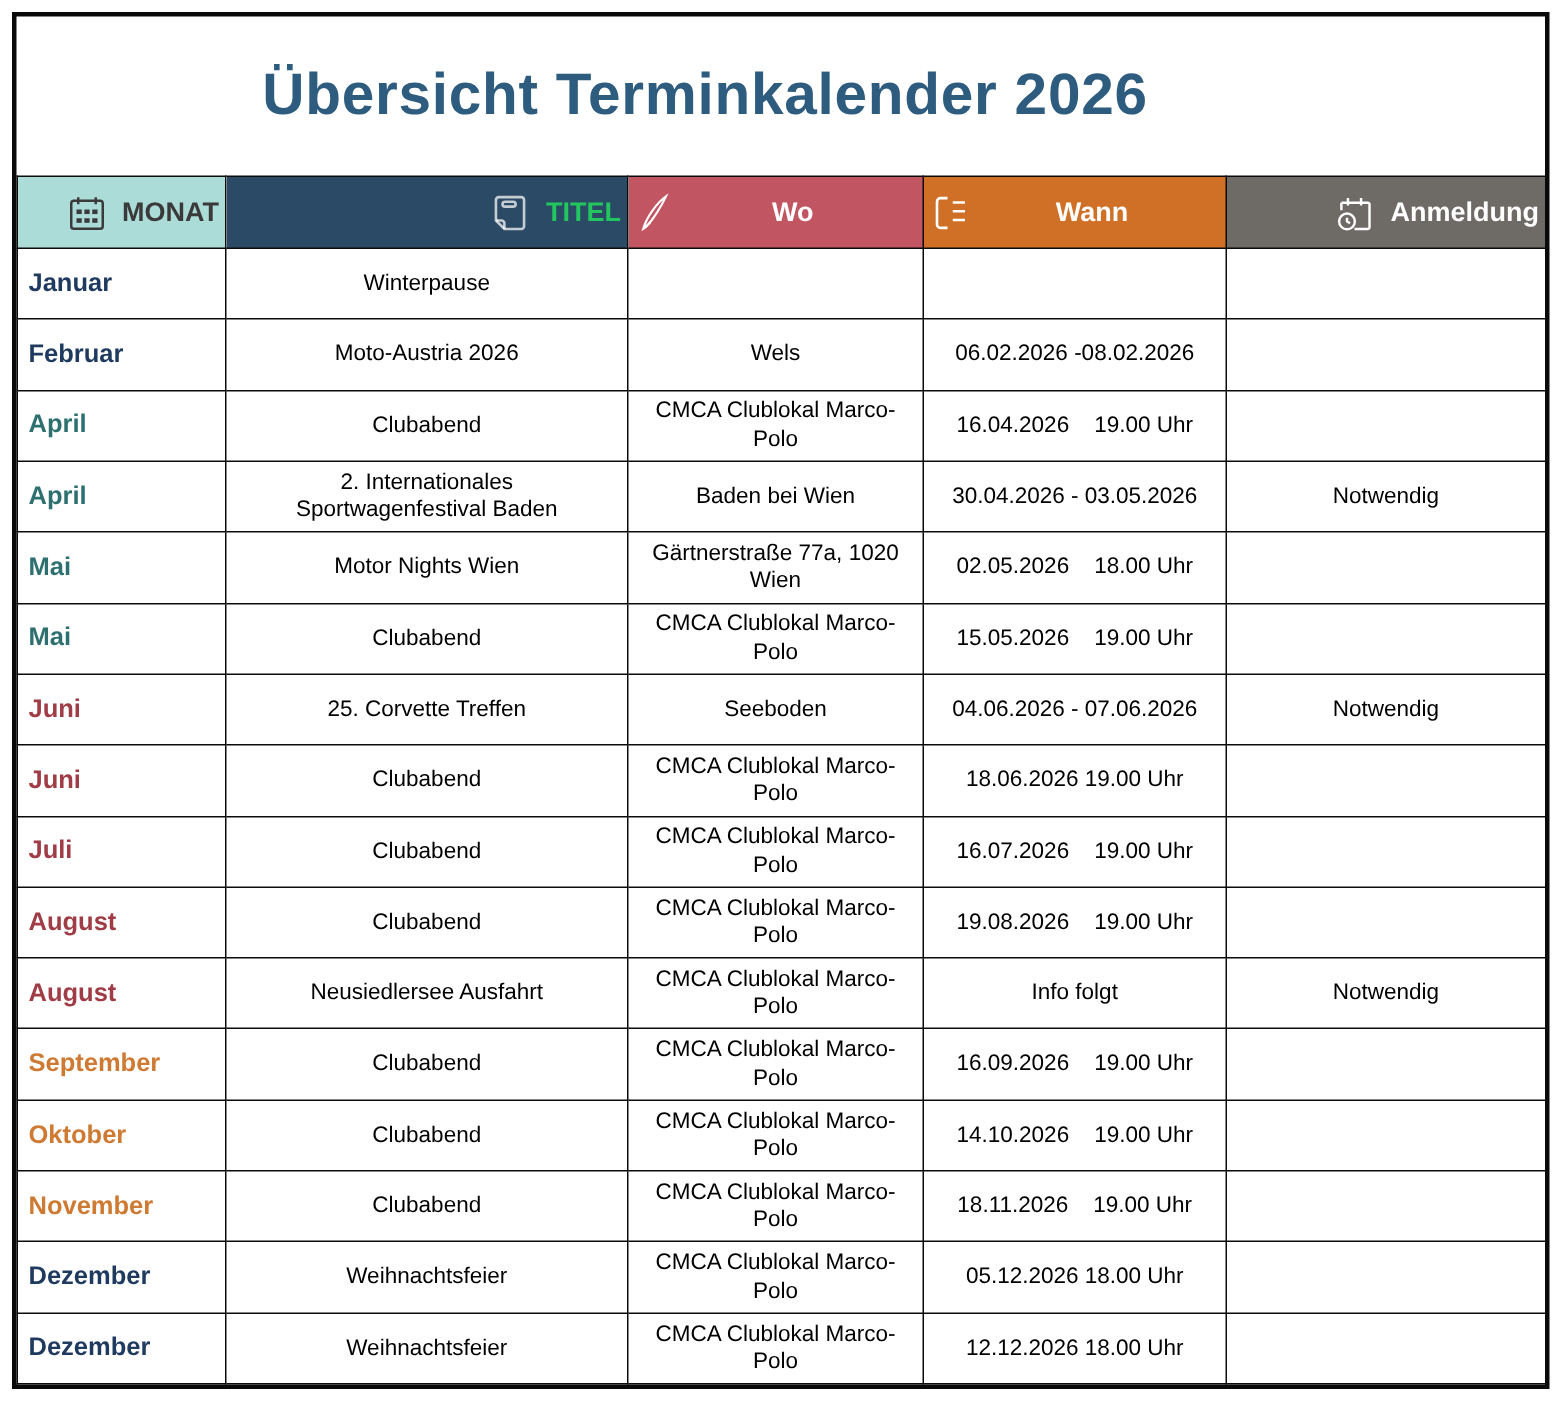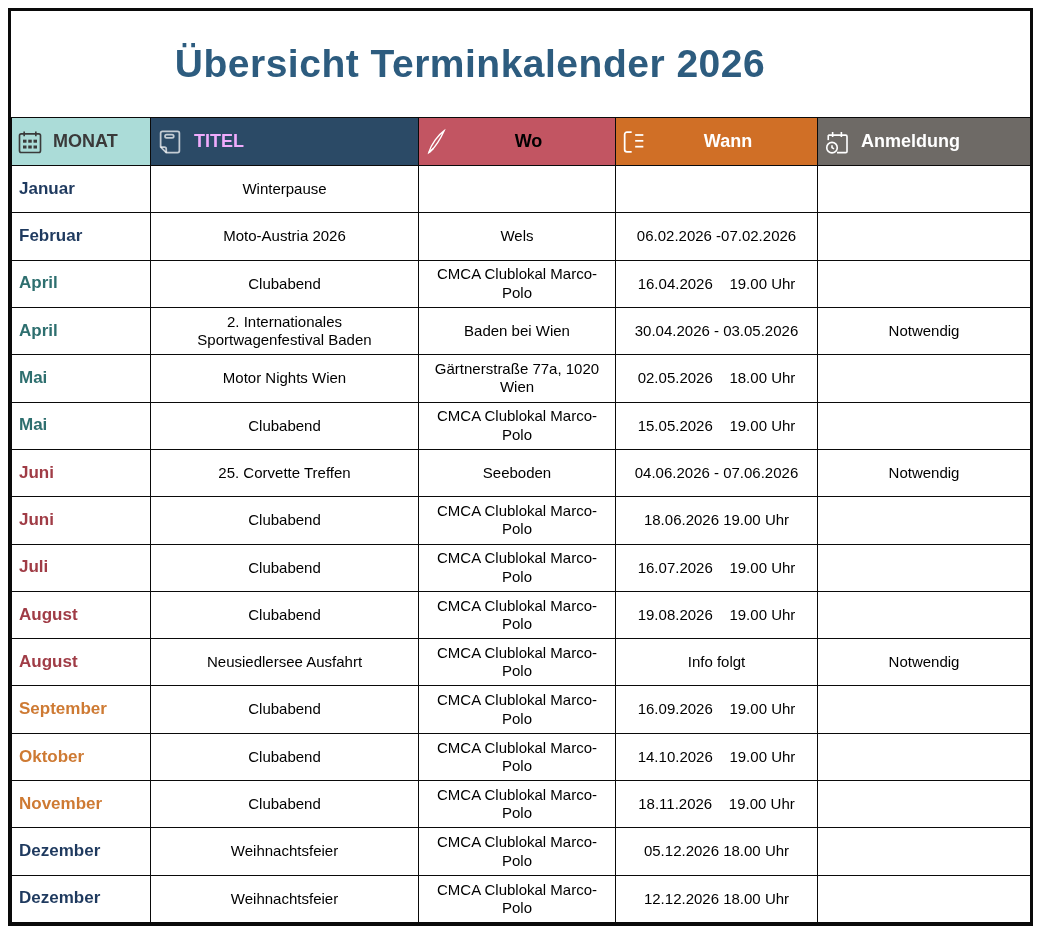--- a/index.html
+++ b/index.html
@@ -20,27 +20,27 @@
     color:var(--title-text);font-size:39px;font-weight:bold;letter-spacing:0.5px;
   }
   table{
     border-collapse:collapse;table-layout:fixed;width:100%;flex:1 1 auto;
   }
   col.c1{width:139px}col.c2{width:268px}col.c3{width:197px}col.c4{width:202px}col.c5{width:213px}
   th,td{border:1px solid #0a0a0a;padding:0 4px;overflow:hidden;}
   thead tr{height:48px;}
   tbody tr{height:44px;}
   th{font-size:18px;font-weight:bold;}
-  .hdr{display:flex;align-items:center;gap:9px;}
+  .hdr{display:flex;align-items:center;gap:9px;justify-content:flex-end;}
   .hdr .ico{flex:0 0 auto;display:flex;align-items:center;}
   .hdr .lbl{white-space:nowrap;}
   .hdr.centered .lbl{flex:1 1 auto;text-align:center;padding-right:14px;}
   th.h-monat{background:var(--header-monat-bg);color:#3a3a3a;}
-  th.h-titel{background:var(--header-titel-bg);color:#f0abfc;}
-  th.h-wo{background:var(--header-wo-bg);color:#000000;}
+  th.h-titel{background:var(--header-titel-bg);color:#22c55e;}
+  th.h-wo{background:var(--header-wo-bg);color:#ffffff;}
   th.h-wann{background:var(--header-wann-bg);color:#fff;margin-left:19px;}
   th.h-anmeldung{background:var(--header-anmeldung-bg);color:#fff;}
   td{font-size:15px;color:#000;text-align:center;line-height:1.22;}
   td.c-monat{text-align:left;padding-left:7px;font-weight:bold;font-size:17px;}
   td.c-wann{white-space:pre-wrap;}
   .month-navy{color:var(--month-navy);}
   .month-teal{color:var(--month-teal);}
   .month-red{color:var(--month-red);}
   .month-orange{color:var(--month-orange);}
   .wrap-narrow{display:inline-block;max-width:190px;}
@@ -141,21 +141,21 @@
           <td class="c-monat"><span class="month-label month-navy">Januar</span></td>
           <td class="c-titel"><span>Winterpause</span></td>
           <td class="c-wo"><span></span></td>
           <td class="c-wann"><span></span></td>
           <td class="c-anmeldung"><span></span></td>
         </tr>
         <tr>
           <td class="c-monat"><span class="month-label month-navy">Februar</span></td>
           <td class="c-titel"><span>Moto-Austria 2026</span></td>
           <td class="c-wo"><span>Wels</span></td>
-          <td class="c-wann"><span>06.02.2026 -07.02.2026</span></td>
+          <td class="c-wann"><span>06.02.2026 -08.02.2026</span></td>
           <td class="c-anmeldung"><span></span></td>
         </tr>
         <tr>
           <td class="c-monat"><span class="month-label month-teal">April</span></td>
           <td class="c-titel"><span>Clubabend</span></td>
           <td class="c-wo"><span>CMCA Clublokal Marco-Polo</span></td>
           <td class="c-wann"><span>16.04.2026    19.00 Uhr</span></td>
           <td class="c-anmeldung"><span></span></td>
         </tr>
         <tr>

